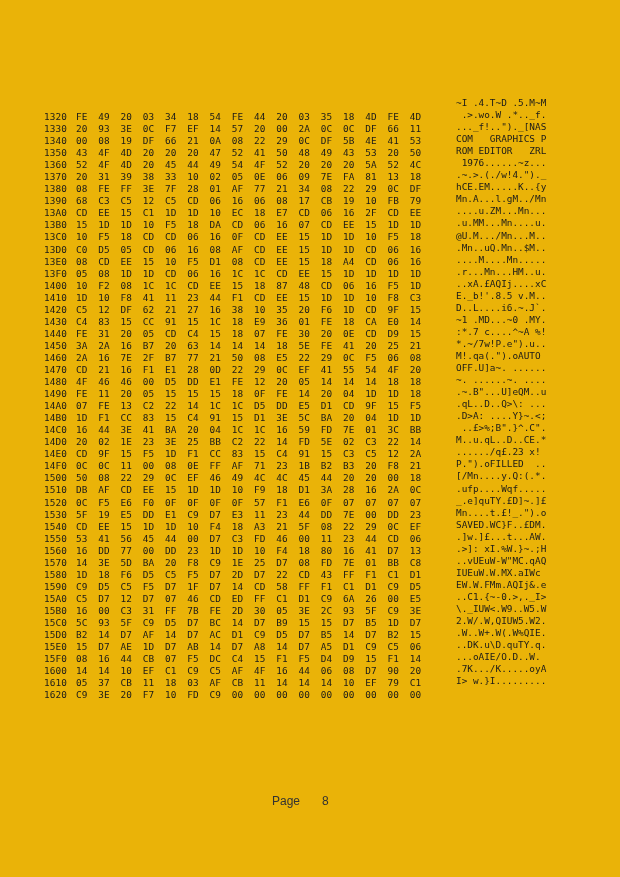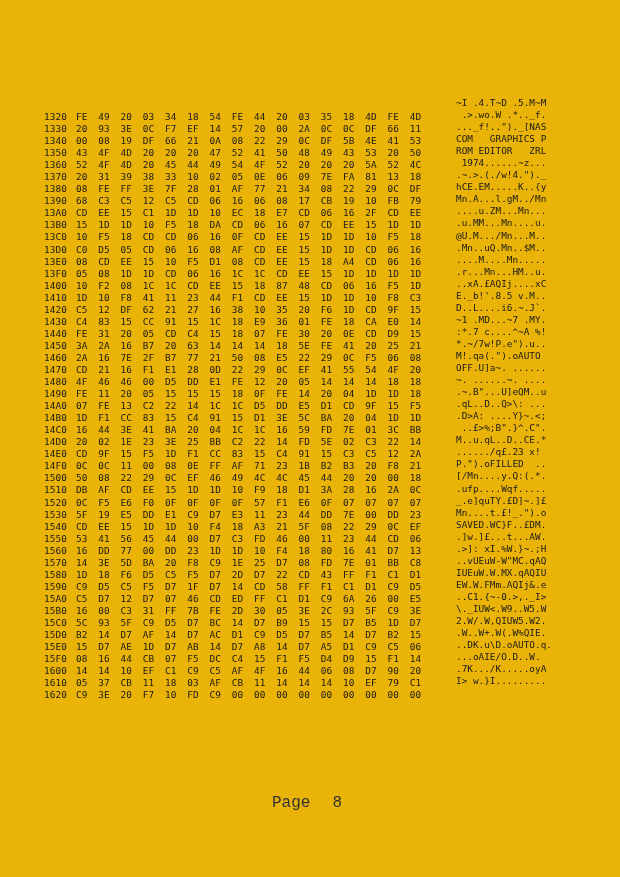--- a/index.html
+++ b/index.html
@@ -5,21 +5,21 @@
     html, body { margin: 0; padding: 0; background: #ffffff; }
     body { width: 620px; height: 877px; position: relative; overflow: hidden; }
     .page { position: absolute; left: 0; top: 0; width: 620px; height: 877px; background: #eab308; }
     .dump { position: absolute; left: 44px; top: 111px; }
     .row { display: flex; height: 12.05px; line-height: 12.05px; white-space: pre; font-family: "DejaVu Sans Mono", monospace; font-size: 9.4px; color: #1a1a1a; letter-spacing: 0.1px; }
     .addr { width: 32px; }
     .bytes { display: flex; width: 356px; }
     .byte { width: 22.25px; }
     .ascii { position: absolute; left: 448px; width: 150px; }
     .ascii-row { height: 12.05px; line-height: 12.05px; white-space: pre; font-family: "DejaVu Sans Mono", monospace; font-size: 9.4px; color: #1a1a1a; }
-    .footer { position: absolute; left: 272px; top: 794px; font-family: Liberation Mono, monospace; font-size: 16px; color: #333; white-space: pre; }
+    .footer { position: absolute; left: 272px; top: 794px; font-family: Liberation Sans, sans-serif; font-size: 12px; color: #333; white-space: pre; }
     .footer .num { margin-left: 22px; }
   </style>
 </head>
 <body>
 
 <div class="page">
   <div class="dump" id="dump">
       <div class="row"><span class="addr">1320</span><span class="bytes"><span class="byte">FE</span><span class="byte">49</span><span class="byte">20</span><span class="byte">03</span><span class="byte">34</span><span class="byte">18</span><span class="byte">54</span><span class="byte">FE</span><span class="byte">44</span><span class="byte">20</span><span class="byte">03</span><span class="byte">35</span><span class="byte">18</span><span class="byte">4D</span><span class="byte">FE</span><span class="byte">4D</span></span></div>
       <div class="row"><span class="addr">1330</span><span class="bytes"><span class="byte">20</span><span class="byte">93</span><span class="byte">3E</span><span class="byte">0C</span><span class="byte">F7</span><span class="byte">EF</span><span class="byte">14</span><span class="byte">57</span><span class="byte">20</span><span class="byte">00</span><span class="byte">2A</span><span class="byte">0C</span><span class="byte">0C</span><span class="byte">DF</span><span class="byte">66</span><span class="byte">11</span></span></div>
       <div class="row"><span class="addr">1340</span><span class="bytes"><span class="byte">00</span><span class="byte">08</span><span class="byte">19</span><span class="byte">DF</span><span class="byte">66</span><span class="byte">21</span><span class="byte">0A</span><span class="byte">08</span><span class="byte">22</span><span class="byte">29</span><span class="byte">0C</span><span class="byte">DF</span><span class="byte">5B</span><span class="byte">4E</span><span class="byte">41</span><span class="byte">53</span></span></div>
@@ -69,59 +69,59 @@
       <div class="row"><span class="addr">1600</span><span class="bytes"><span class="byte">14</span><span class="byte">14</span><span class="byte">10</span><span class="byte">EF</span><span class="byte">C1</span><span class="byte">C9</span><span class="byte">C5</span><span class="byte">AF</span><span class="byte">4F</span><span class="byte">16</span><span class="byte">44</span><span class="byte">06</span><span class="byte">08</span><span class="byte">D7</span><span class="byte">90</span><span class="byte">20</span></span></div>
       <div class="row"><span class="addr">1610</span><span class="bytes"><span class="byte">05</span><span class="byte">37</span><span class="byte">CB</span><span class="byte">11</span><span class="byte">18</span><span class="byte">03</span><span class="byte">AF</span><span class="byte">CB</span><span class="byte">11</span><span class="byte">14</span><span class="byte">14</span><span class="byte">14</span><span class="byte">10</span><span class="byte">EF</span><span class="byte">79</span><span class="byte">C1</span></span></div>
       <div class="row"><span class="addr">1620</span><span class="bytes"><span class="byte">C9</span><span class="byte">3E</span><span class="byte">20</span><span class="byte">F7</span><span class="byte">10</span><span class="byte">FD</span><span class="byte">C9</span><span class="byte">00</span><span class="byte">00</span><span class="byte">00</span><span class="byte">00</span><span class="byte">00</span><span class="byte">00</span><span class="byte">00</span><span class="byte">00</span><span class="byte">00</span></span></div>
     </div>
   <div class="ascii" id="ascii" style="top: 97px; margin-left: 8px;">
       <div class="ascii-row">~I .4.T~D .5.M~M</div>
       <div class="ascii-row"> .&gt;.wo.W .*.._f.</div>
       <div class="ascii-row">..._f!..")._[NAS</div>
       <div class="ascii-row">COM   GRAPHICS P</div>
       <div class="ascii-row">ROM EDITOR   ZRL</div>
-      <div class="ascii-row"> 1974......~z...</div>
+      <div class="ascii-row"> 1976......~z...</div>
       <div class="ascii-row">.~.&gt;.(./w!4.")._</div>
       <div class="ascii-row">hCE.EM.....K..{y</div>
       <div class="ascii-row">Mn.A...l.gM../Mn</div>
       <div class="ascii-row">....u.ZM...Mn...</div>
       <div class="ascii-row">.u.MM...Mn....u.</div>
       <div class="ascii-row">@U.M.../Mn...M..</div>
       <div class="ascii-row">.Mn..uQ.Mn..$M..</div>
       <div class="ascii-row">....M....Mn.....</div>
       <div class="ascii-row">.r...Mn...HM..u.</div>
       <div class="ascii-row">..xA.£AQIj....xC</div>
       <div class="ascii-row">E._b!'.8.5 v.M..</div>
       <div class="ascii-row">D..L....i6.~.J`.</div>
-      <div class="ascii-row">~1 .MD...~7 .MY.</div>
+      <div class="ascii-row">~1 .MD...~0 .MY.</div>
       <div class="ascii-row">:*.7 c....^~A %!</div>
       <div class="ascii-row">*.~/7w!P.e").u..</div>
       <div class="ascii-row">M!.qa(.").oAUTO </div>
       <div class="ascii-row">OFF.U]a~. ......</div>
       <div class="ascii-row">~. ......~. ....</div>
       <div class="ascii-row">.~.B"...U]eQM..u</div>
       <div class="ascii-row">.qL..D..Q&gt;\: ...</div>
       <div class="ascii-row">.D&gt;A: ....Y}~.&lt;;</div>
       <div class="ascii-row"> ..£&gt;%;B".}^.C".</div>
       <div class="ascii-row">M..u.qL..D..CE.*</div>
       <div class="ascii-row">....../q£.23 x!</div>
       <div class="ascii-row">P.").oFILLED  ..</div>
       <div class="ascii-row">[/Mn....y.Q:(.*.</div>
       <div class="ascii-row">.ufp....Wqf.....</div>
       <div class="ascii-row">_.e]quTY.£D]~.]£</div>
       <div class="ascii-row">Mn....t.£!_.").o</div>
       <div class="ascii-row">SAVED.WC}F..£DM.</div>
       <div class="ascii-row">.]w.]£...t...AW.</div>
       <div class="ascii-row">.&gt;]: xI.%W.}~.;H</div>
       <div class="ascii-row">..vUEuW-W"MC.qAQ</div>
-      <div class="ascii-row">IUEuW.W.MX.qAQIU</div>
+      <div class="ascii-row">IUEuW.W.MX.aIWc</div>
       <div class="ascii-row">EW.W.FMm.AQIj&amp;.e</div>
       <div class="ascii-row">..C1.{~-0.&gt;,._I&gt;</div>
       <div class="ascii-row">\._IUW&lt;.W9..W5.W</div>
       <div class="ascii-row">2.W/.W,QIUW5.W2.</div>
       <div class="ascii-row">.W..W+.W(.W%QIE.</div>
-      <div class="ascii-row">..DK.u\D.oAUTO.q.</div>
+      <div class="ascii-row">..DK.u\D.quTY.q.</div>
       <div class="ascii-row">...oAIE/O.D..W. </div>
       <div class="ascii-row">.7K.../K.....oyA</div>
       <div class="ascii-row">I&gt; w.}I.........</div>
     </div>
   <div class="footer"><span>Page</span><span class="num">8</span></div>
 </div>
 
 </body></html>

